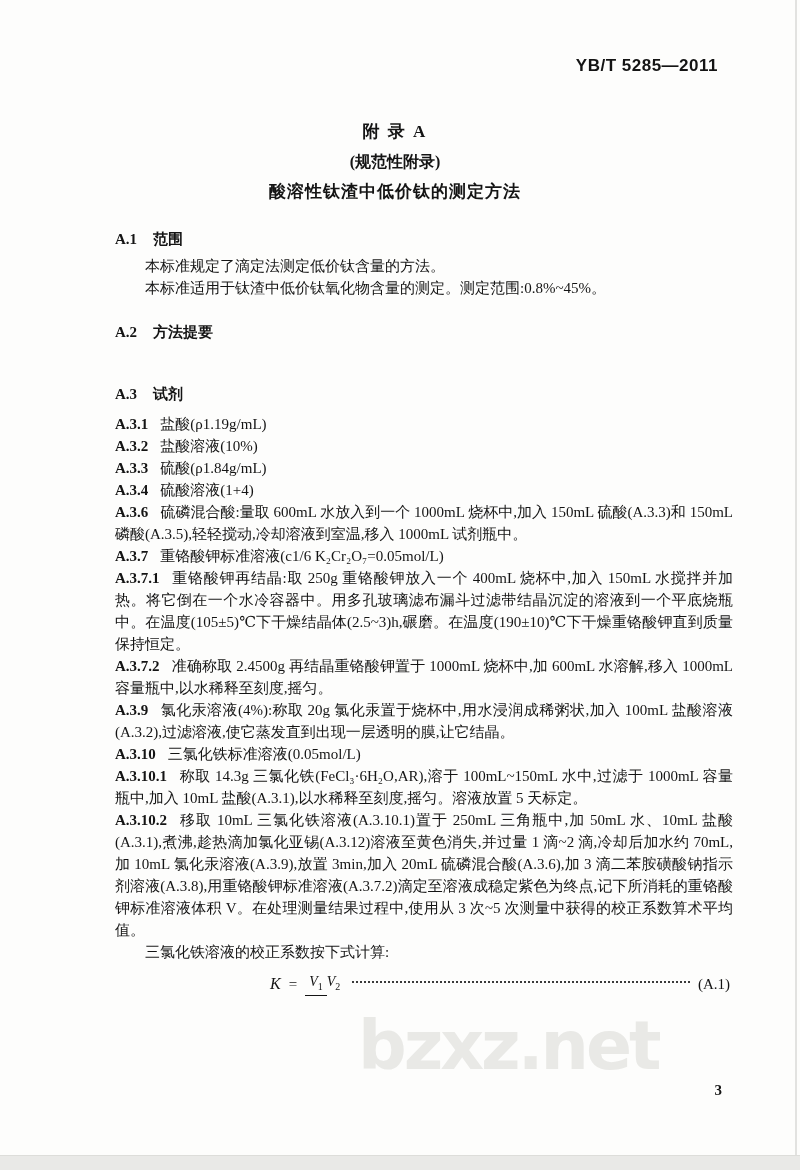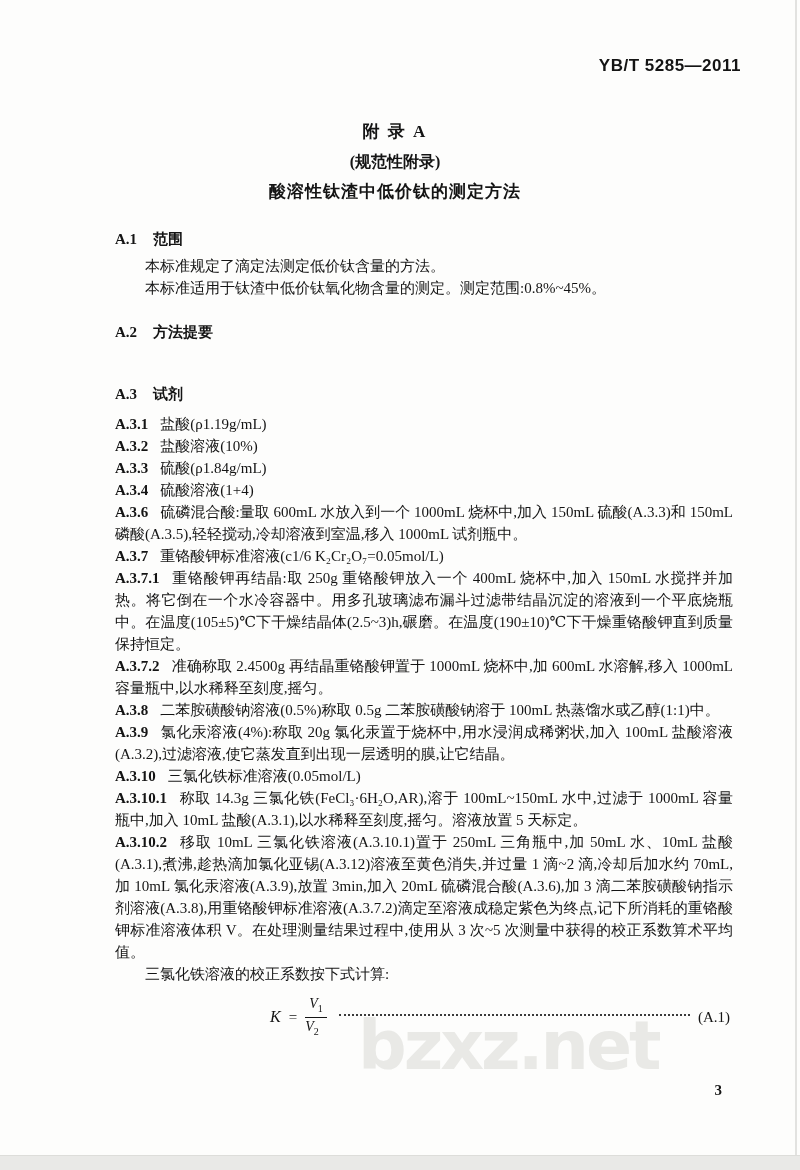--- a/index.html
+++ b/index.html
@@ -16,21 +16,21 @@
     position:absolute;left:0;right:0;bottom:0;height:14px;
     background:#e9e9e7;border-top:1px solid #ddddda;z-index:3;
   }
   .watermark{
     position:absolute;left:358px;top:1006px;z-index:0;
     font-family:"DejaVu Sans","Liberation Sans",sans-serif;
     font-weight:bold;font-size:68px;letter-spacing:-3px;
     color:#e9e9e6;user-select:none;
   }
   .hdr-code{
-    position:absolute;top:56px;right:59px;z-index:2;
+    position:absolute;top:56px;right:82px;z-index:2;
     font-family:"Liberation Sans","DejaVu Sans",sans-serif;
     font-weight:bold;font-size:17px;letter-spacing:.5px;
   }
   .title-block{
     position:absolute;top:120px;left:0;width:790px;z-index:2;
     text-align:center;font-weight:bold;
   }
   .title-block .t1{font-size:17px;letter-spacing:2px;margin-bottom:9px;}
   .title-block .t2{font-size:16px;margin-bottom:7px;}
   .title-block .t3{font-size:17px;letter-spacing:1px;}
@@ -48,21 +48,21 @@
   #clauses{margin-top:8px;}
   p{margin:0;padding:0;}
   p.indent{text-indent:2em;}
   .clause .cnum{font-weight:bold;margin-right:12px;white-space:nowrap;}
   #closing{margin-top:0;}
   .formula-row{
     display:flex;align-items:center;margin:10px 0 0 155px;width:460px;
   }
   .formula-row .fvar{font-style:italic;font-size:16px;}
   .formula-row .feq{margin:0 8px;font-size:15px;}
-  .frac{display:inline-flex;flex-direction:column;text-align:left;
+  .frac{display:inline-flex;flex-direction:row;text-align:right;
     font-style:italic;font-size:14px;line-height:17px;margin-right:10px;font-family:Liberation Serif, serif;}
   .frac .fnum{border-bottom:1px solid #141414;padding:0 4px;}
   .frac sub{font-size:10px;font-style:normal;}
   .leader{flex:1;border-bottom:2px dotted #3a3a3a;height:0;
     align-self:center;margin:0 8px 4px 2px;}
   .eqno{font-size:15px;white-space:nowrap;}
   .page-num{
     position:absolute;top:1082px;right:78px;z-index:2;
     font-size:15px;font-weight:bold;
   }
@@ -100,21 +100,20 @@
 
   <div id="clauses">
     <p class="clause"><span class="cnum">A.3.1</span><span>盐酸(ρ1.19g/mL)</span></p>
     <p class="clause"><span class="cnum">A.3.2</span><span>盐酸溶液(10%)</span></p>
     <p class="clause"><span class="cnum">A.3.3</span><span>硫酸(ρ1.84g/mL)</span></p>
     <p class="clause"><span class="cnum">A.3.4</span><span>硫酸溶液(1+4)</span></p>
     <p class="clause"><span class="cnum">A.3.6</span><span>硫磷混合酸:量取 600mL 水放入到一个 1000mL 烧杯中,加入 150mL 硫酸(A.3.3)和 150mL 磷酸(A.3.5),轻轻搅动,冷却溶液到室温,移入 1000mL 试剂瓶中。</span></p>
     <p class="clause"><span class="cnum">A.3.7</span><span>重铬酸钾标准溶液(c1/6 K₂Cr₂O₇=0.05mol/L)</span></p>
     <p class="clause"><span class="cnum">A.3.7.1</span><span>重铬酸钾再结晶:取 250g 重铬酸钾放入一个 400mL 烧杯中,加入 150mL 水搅拌并加热。将它倒在一个水冷容器中。用多孔玻璃滤布漏斗过滤带结晶沉淀的溶液到一个平底烧瓶中。在温度(105±5)℃下干燥结晶体(2.5~3)h,碾磨。在温度(190±10)℃下干燥重铬酸钾直到质量保持恒定。</span></p>
     <p class="clause"><span class="cnum">A.3.7.2</span><span>准确称取 2.4500g 再结晶重铬酸钾置于 1000mL 烧杯中,加 600mL 水溶解,移入 1000mL 容量瓶中,以水稀释至刻度,摇匀。</span></p>
-    <p class="clause"><span class="cnum">A.3.8</span><span>二苯胺磺酸钠溶液(0.5%)称取 0.5g 二苯胺磺酸钠溶于 100mL 热蒸馏水或乙醇(1:1)中。</span></p>
     <p class="clause"><span class="cnum">A.3.9</span><span>氯化汞溶液(4%):称取 20g 氯化汞置于烧杯中,用水浸润成稀粥状,加入 100mL 盐酸溶液(A.3.2),过滤溶液,使它蒸发直到出现一层透明的膜,让它结晶。</span></p>
     <p class="clause"><span class="cnum">A.3.10</span><span>三氯化铁标准溶液(0.05mol/L)</span></p>
     <p class="clause"><span class="cnum">A.3.10.1</span><span>称取 14.3g 三氯化铁(FeCl₃·6H₂O,AR),溶于 100mL~150mL 水中,过滤于 1000mL 容量瓶中,加入 10mL 盐酸(A.3.1),以水稀释至刻度,摇匀。溶液放置 5 天标定。</span></p>
     <p class="clause"><span class="cnum">A.3.10.2</span><span>移取 10mL 三氯化铁溶液(A.3.10.1)置于 250mL 三角瓶中,加 50mL 水、10mL 盐酸(A.3.1),煮沸,趁热滴加氯化亚锡(A.3.12)溶液至黄色消失,并过量 1 滴~2 滴,冷却后加水约 70mL,加 10mL 氯化汞溶液(A.3.9),放置 3min,加入 20mL 硫磷混合酸(A.3.6),加 3 滴二苯胺磺酸钠指示剂溶液(A.3.8),用重铬酸钾标准溶液(A.3.7.2)滴定至溶液成稳定紫色为终点,记下所消耗的重铬酸钾标准溶液体积 V。在处理测量结果过程中,使用从 3 次~5 次测量中获得的校正系数算术平均值。</span></p>
   </div>
 
   <p class="indent" id="closing">三氯化铁溶液的校正系数按下式计算:</p>
 
   <div class="formula-row">
     <span class="fvar">K</span>

